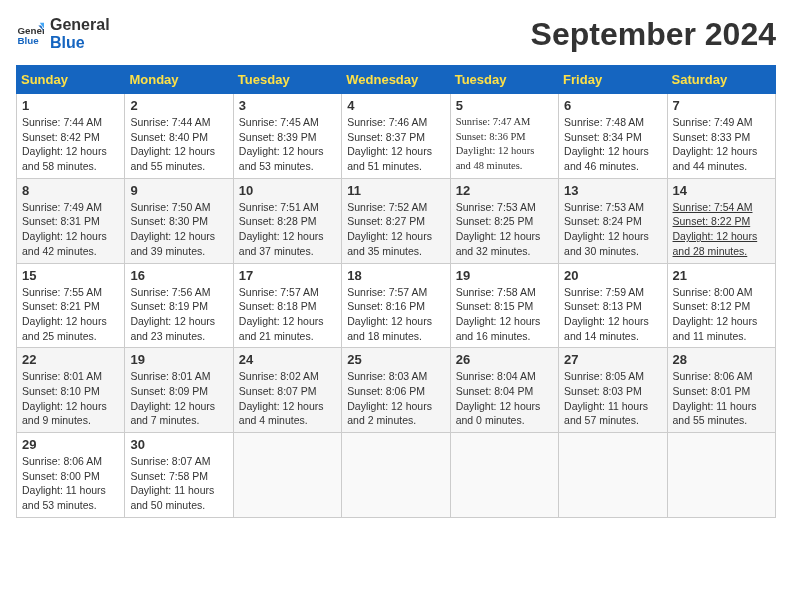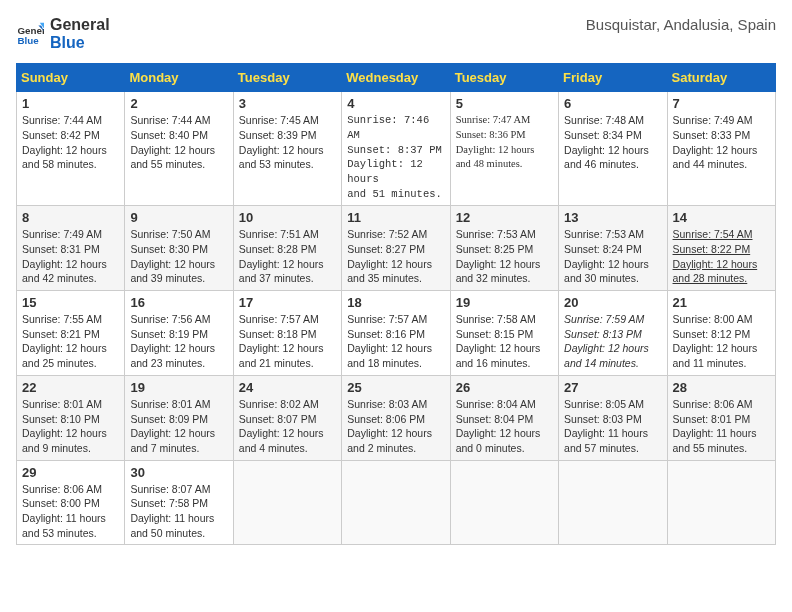--- a/index.html
+++ b/index.html
@@ -87,21 +87,21 @@
       <text x="2" y="34" font-size="14" font-weight="bold" fill="#1565c0" font-family="Arial">Blue</text>
       <polygon points="32,8 40,16 36,8" fill="#1565c0"></polygon>
       <polygon points="34,4 40,4 40,12" fill="#42a5f5"></polygon>
     </svg>
     <div style="display:flex;flex-direction:column;line-height:1.1;margin-left:2px;">
       <span style="font-size:16px;font-weight:bold;color:#333;">General</span>
       <span style="font-size:16px;font-weight:bold;color:#1565c0;">Blue</span>
     </div>
   </div>
   <div class="title-block">
-    <div class="subtitle">Busquistar, Andalusia, Spain</div>
+    <div class="month-title">September 2024</div>
   </div>
 </div>
 
 <table class="calendar">
   <thead>
     <tr>
     <th>Sunday</th>
         <th>Monday</th>
         <th>Tuesday</th>
         <th>Wednesday</th>
@@ -128,21 +128,21 @@
         </td>
         <td>
           <span class="day-num">3</span>
           <div class="day-info" style="white-space: pre-line;">Sunrise: 7:45 AM
 Sunset: 8:39 PM
 Daylight: 12 hours
 and 53 minutes.</div>
         </td>
         <td>
           <span class="day-num">4</span>
-          <div class="day-info" style="white-space: pre-line; font-family: Liberation Mono, monospace;">Sunrise: 7:46 AM
+          <div class="day-info" style="white-space: pre-line;">Sunrise: 7:46 AM
 Sunset: 8:37 PM
 Daylight: 12 hours
 and 51 minutes.</div>
         </td>
         <td>
           <span class="day-num">5</span>
           <div class="day-info" style="white-space: pre-line; font-family: Liberation Serif, serif;">Sunrise: 7:47 AM
 Sunset: 8:36 PM
 Daylight: 12 hours
 and 48 minutes.</div>
@@ -244,21 +244,21 @@
         </td>
         <td>
           <span class="day-num">19</span>
           <div class="day-info" style="white-space: pre-line;">Sunrise: 7:58 AM
 Sunset: 8:15 PM
 Daylight: 12 hours
 and 16 minutes.</div>
         </td>
         <td>
           <span class="day-num">20</span>
-          <div class="day-info" style="white-space: pre-line; font-style: italic;">Sunrise: 7:59 AM
+          <div class="day-info" style="white-space: pre-line;">Sunrise: 7:59 AM
 Sunset: 8:13 PM
 Daylight: 12 hours
 and 14 minutes.</div>
         </td>
         <td>
           <span class="day-num">21</span>
           <div class="day-info" style="white-space: pre-line;">Sunrise: 8:00 AM
 Sunset: 8:12 PM
 Daylight: 12 hours
 and 11 minutes.</div>

